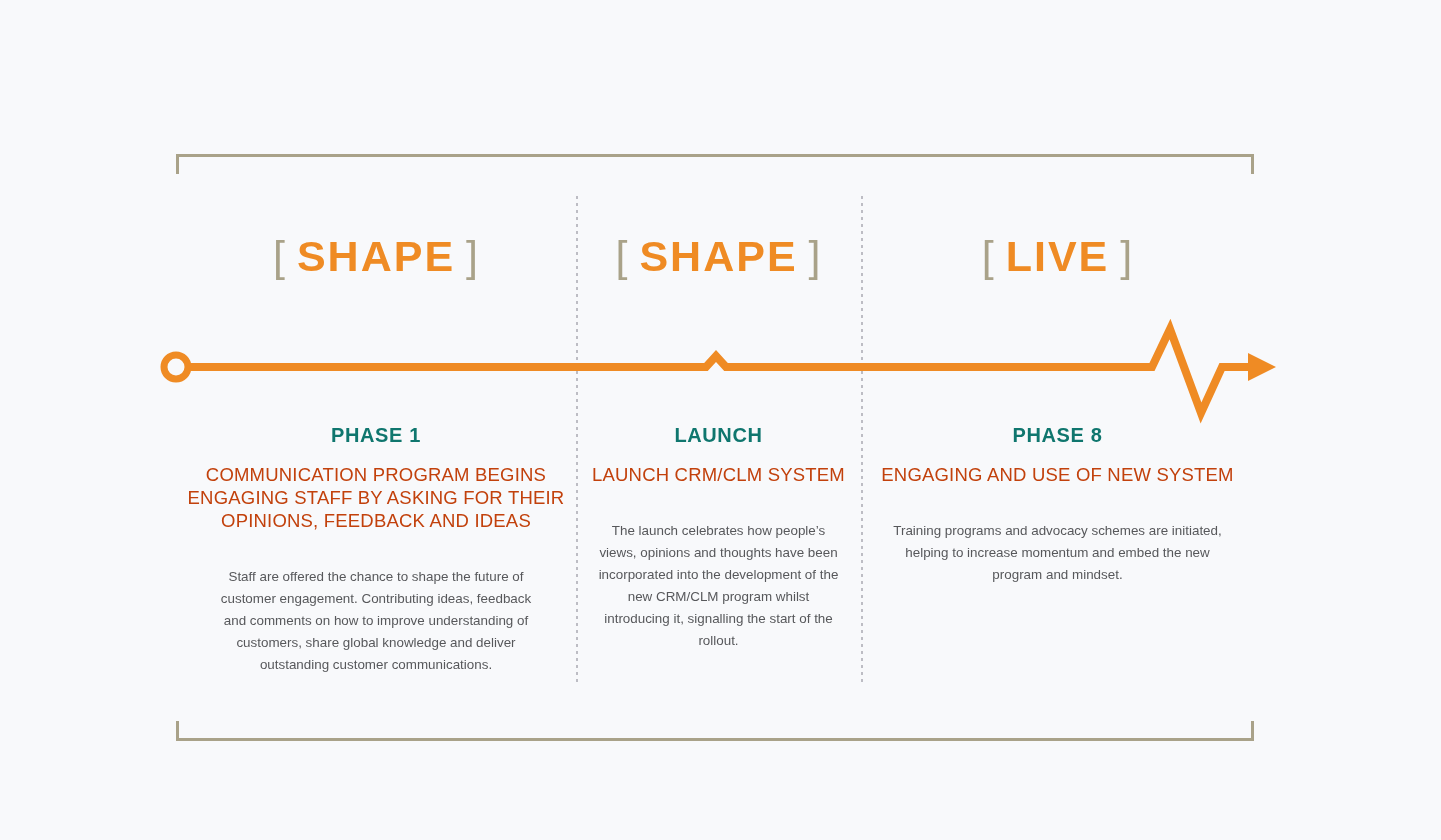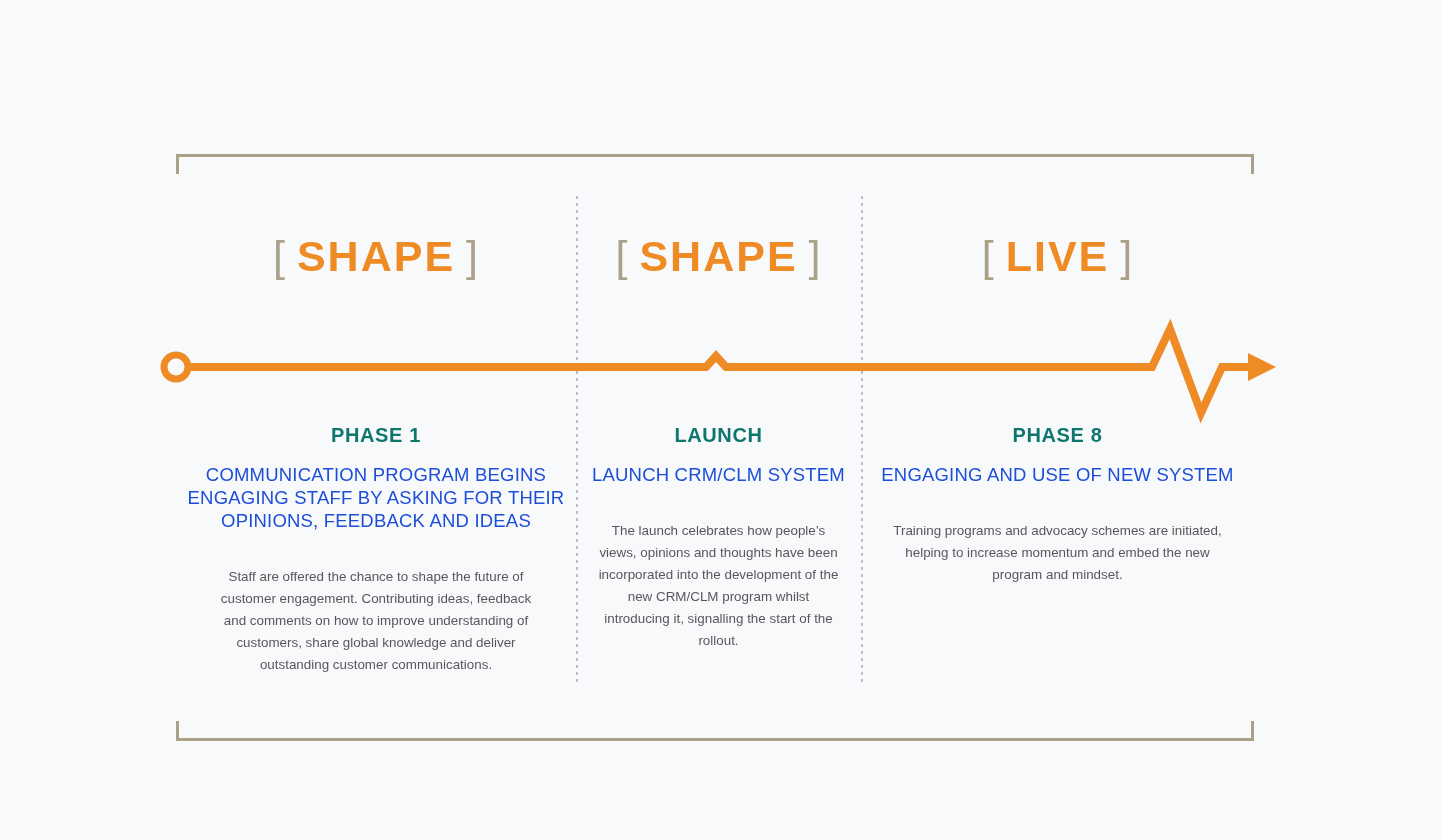--- a/index.html
+++ b/index.html
@@ -123,21 +123,21 @@
     font-size: 20px;
     font-weight: bold;
     letter-spacing: 0.6px;
     color: #0f766e;
   }
   .phase-sub {
     margin-top: 16px;
     font-size: 18.5px;
     line-height: 23px;
     letter-spacing: 0.2px;
-    color: #1d4ed8;
+    color: #c2410c;
   }
   .phase-desc {
     margin-top: 34px;
     font-size: 13.4px;
     line-height: 22px;
     color: #57585b;
   }
   .col.shape  .phase-desc { padding: 0 38px; }
   .col.join   .phase-desc { padding: 0 22px; }
   .col.live   .phase-desc { padding: 0 30px; }

